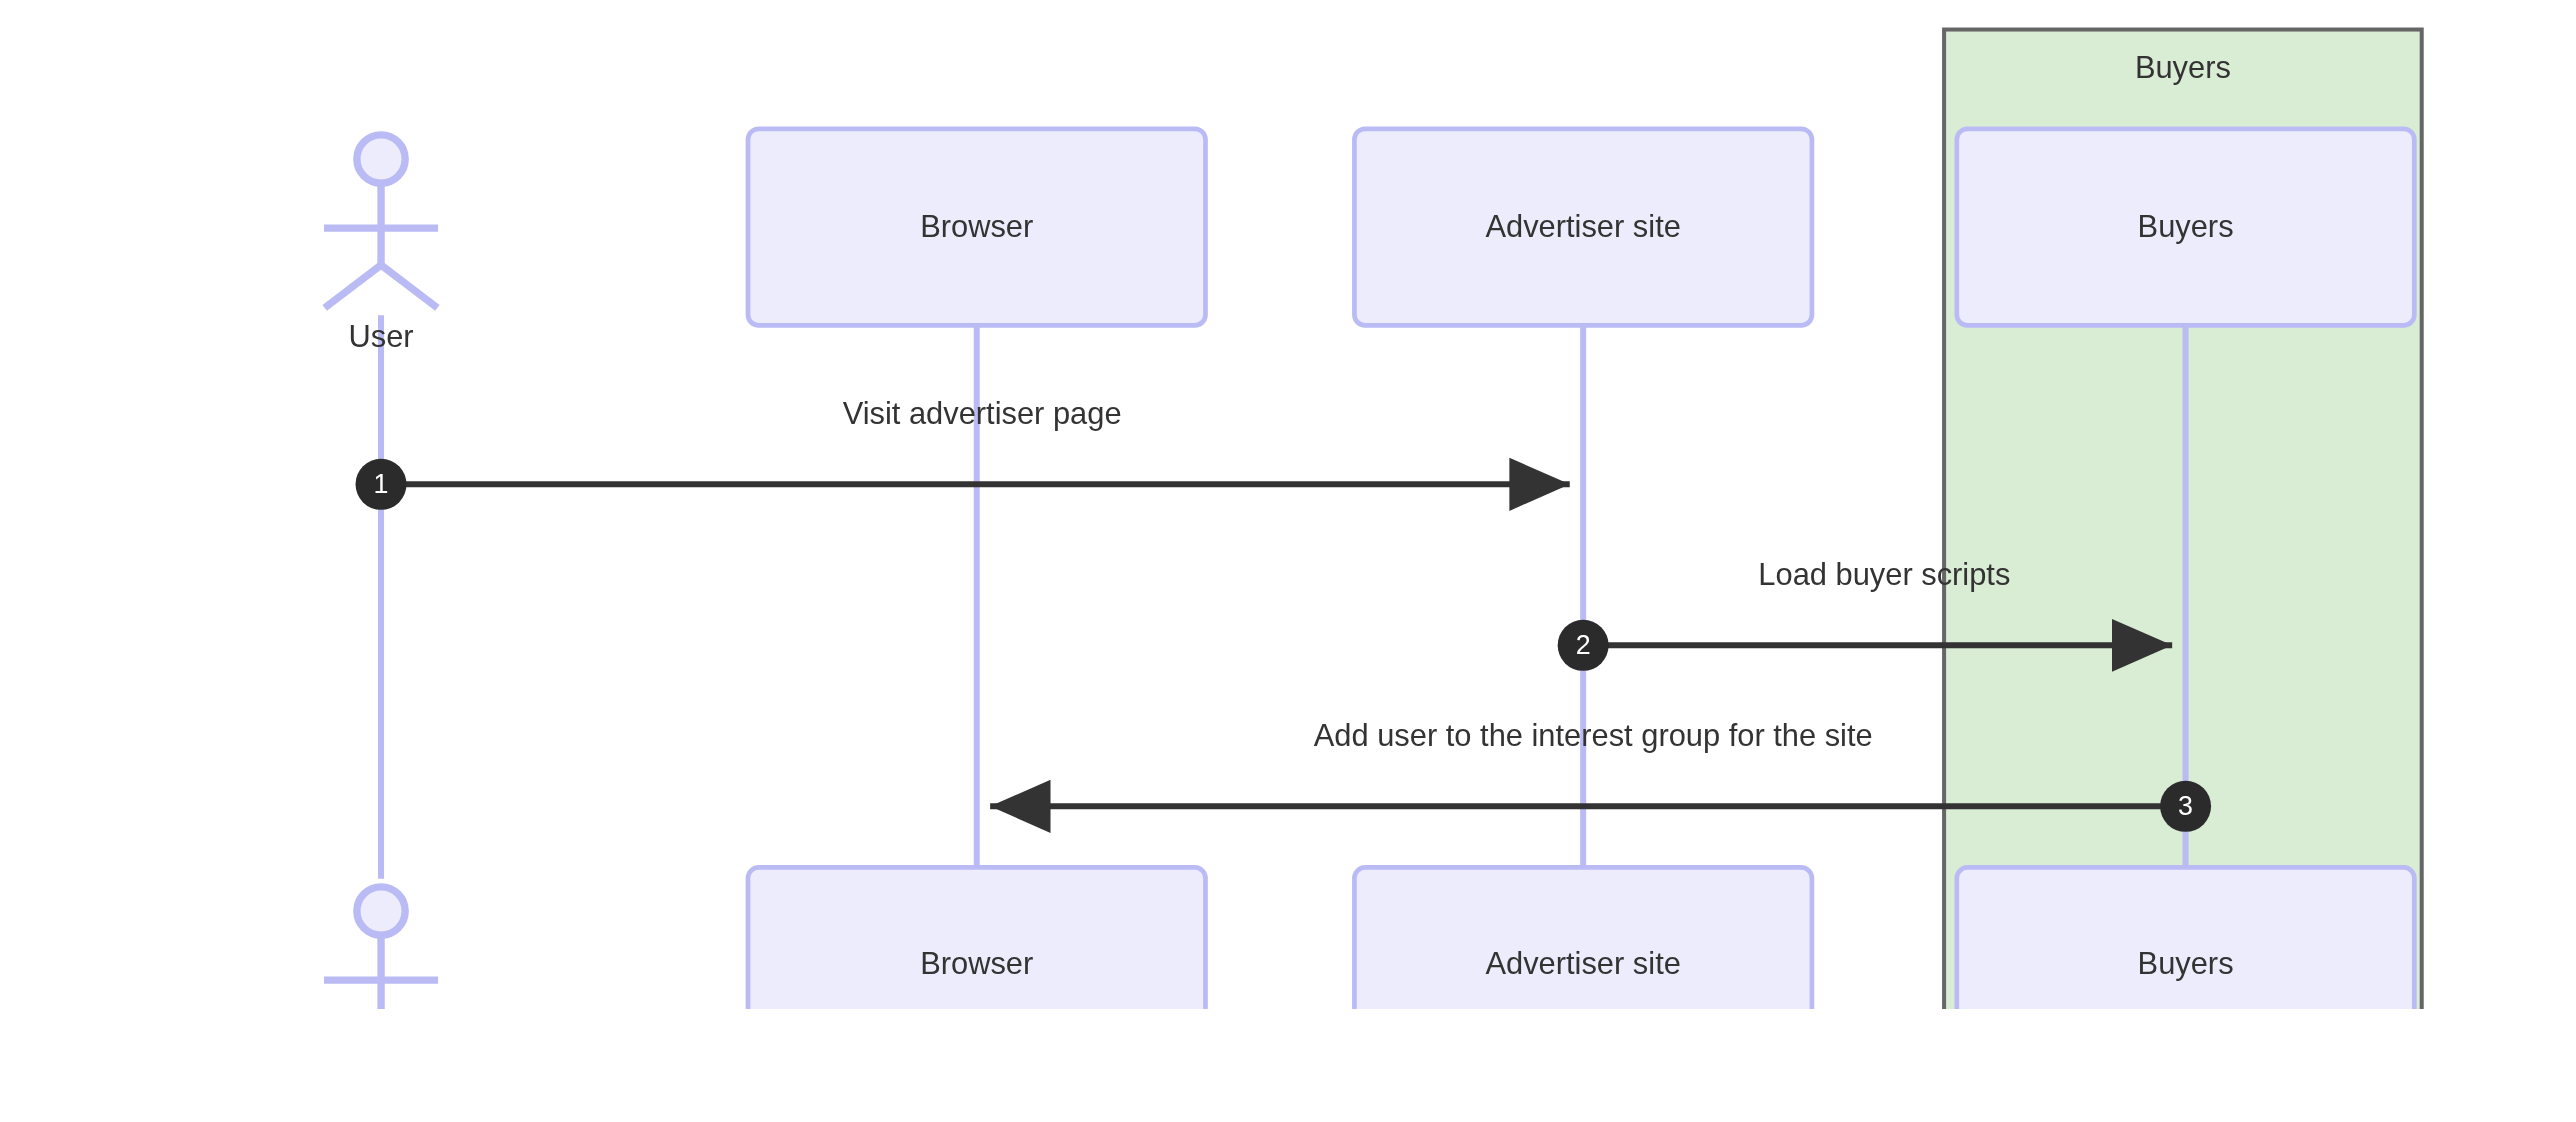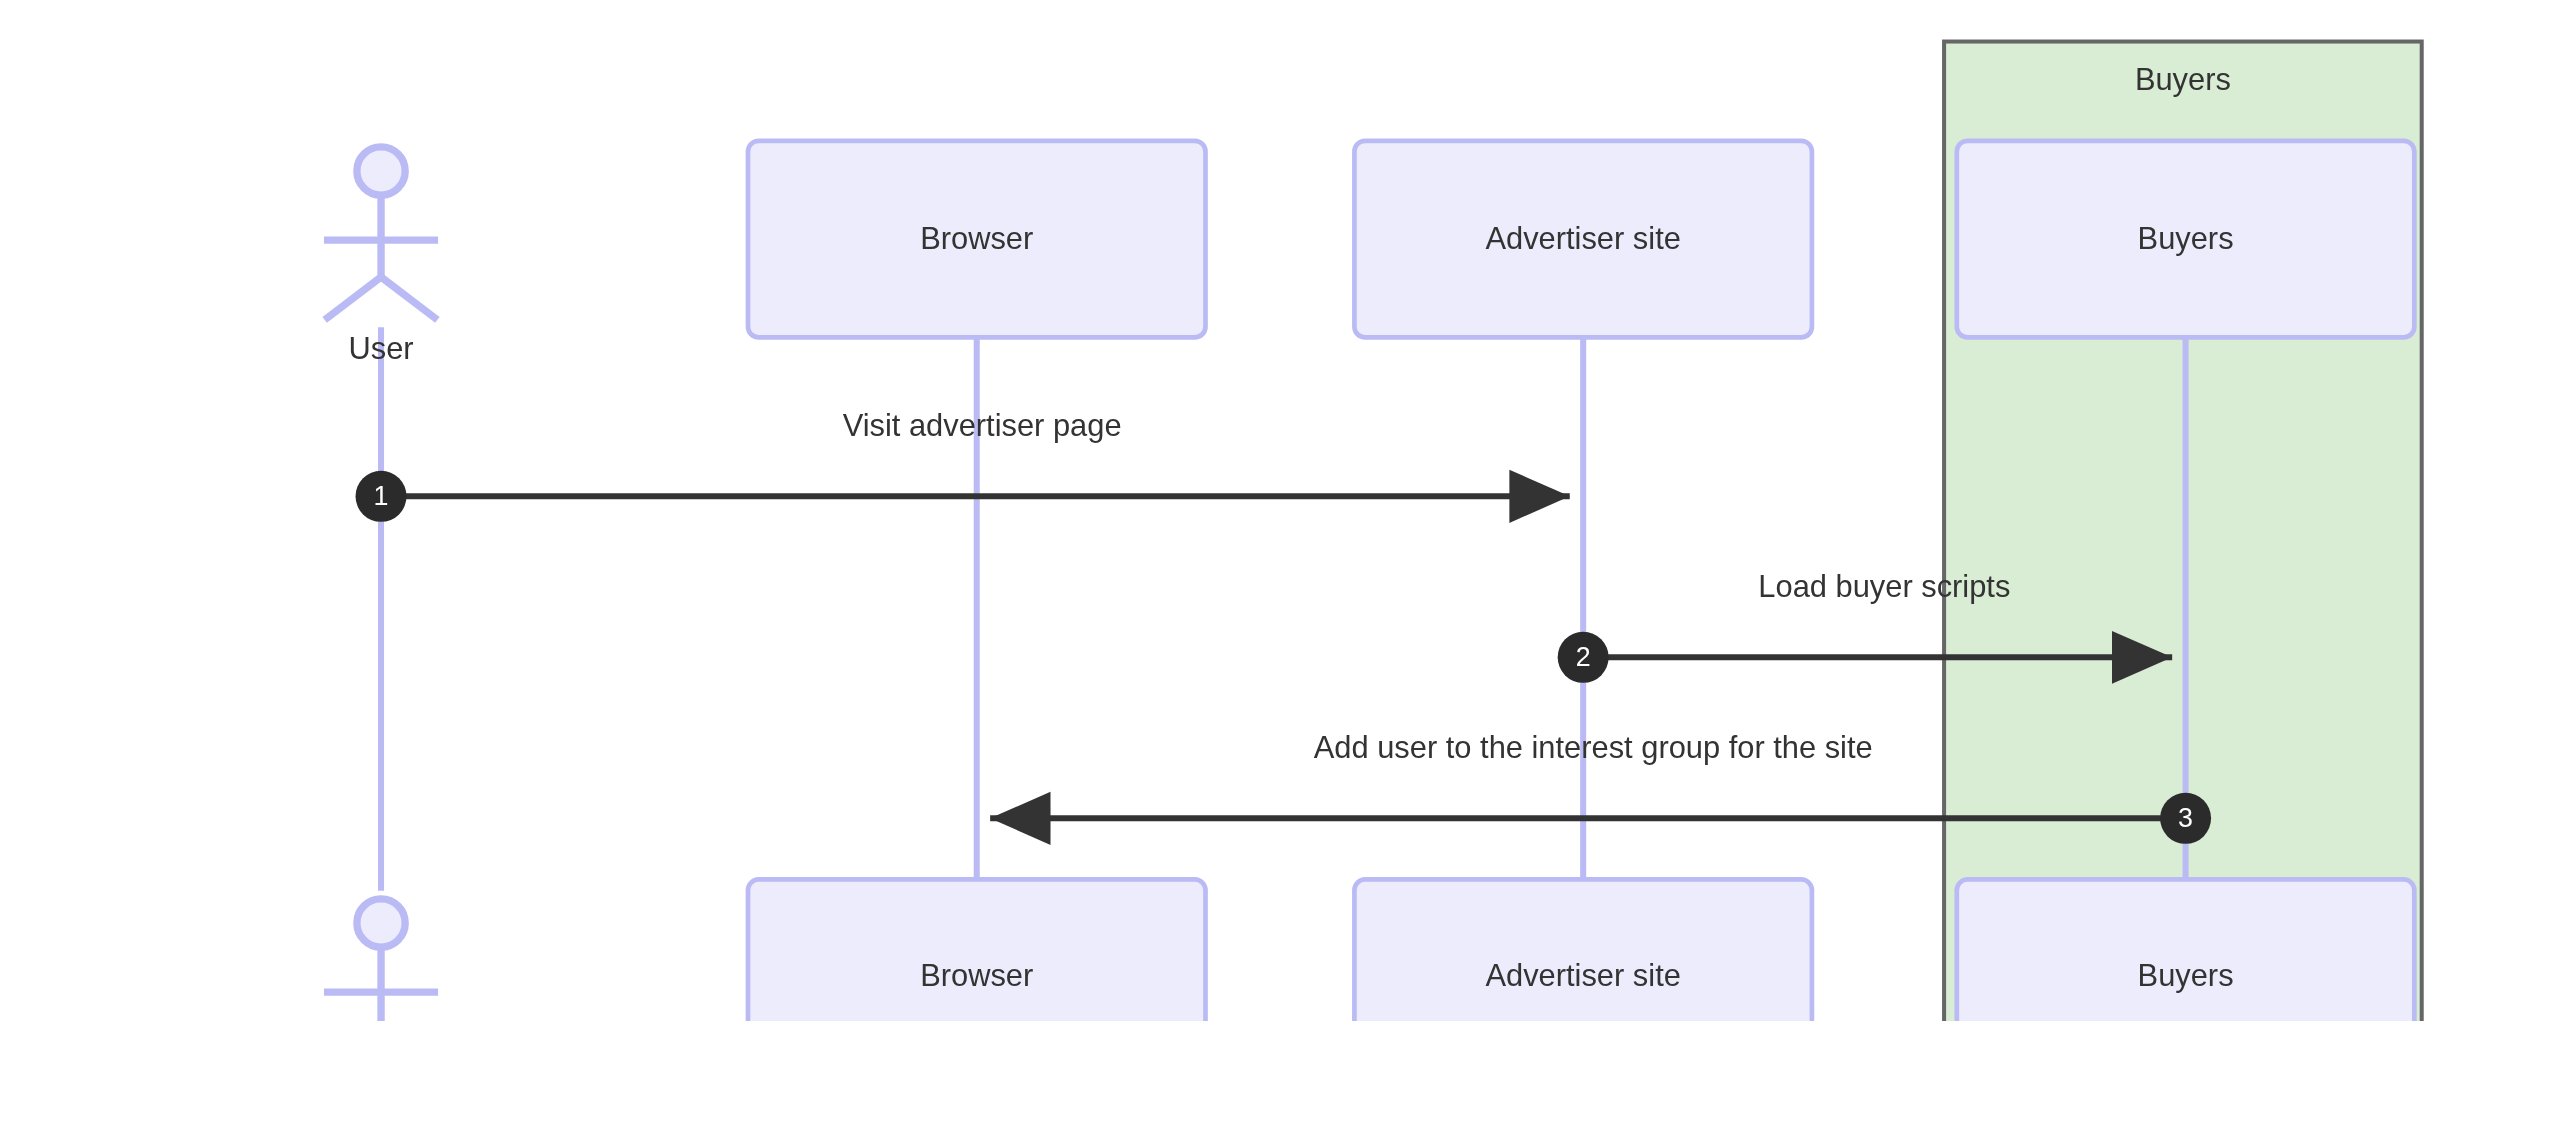--- a/index.html
+++ b/index.html
@@ -9,21 +9,20 @@
   }
   body {
     font-family: "Liberation Sans", sans-serif;
   }
   #diagram-root {
     position: relative;
     width: 2576px;
     height: 1009px;
     background: #ffffff;
     overflow: hidden;
-    margin-top: 12px;
   }
   svg.diagram-svg {
     position: absolute;
     left: 0;
     top: 0;
     width: 2576px;
     height: 1123px;
     display: block;
   }
   .participant-label,

